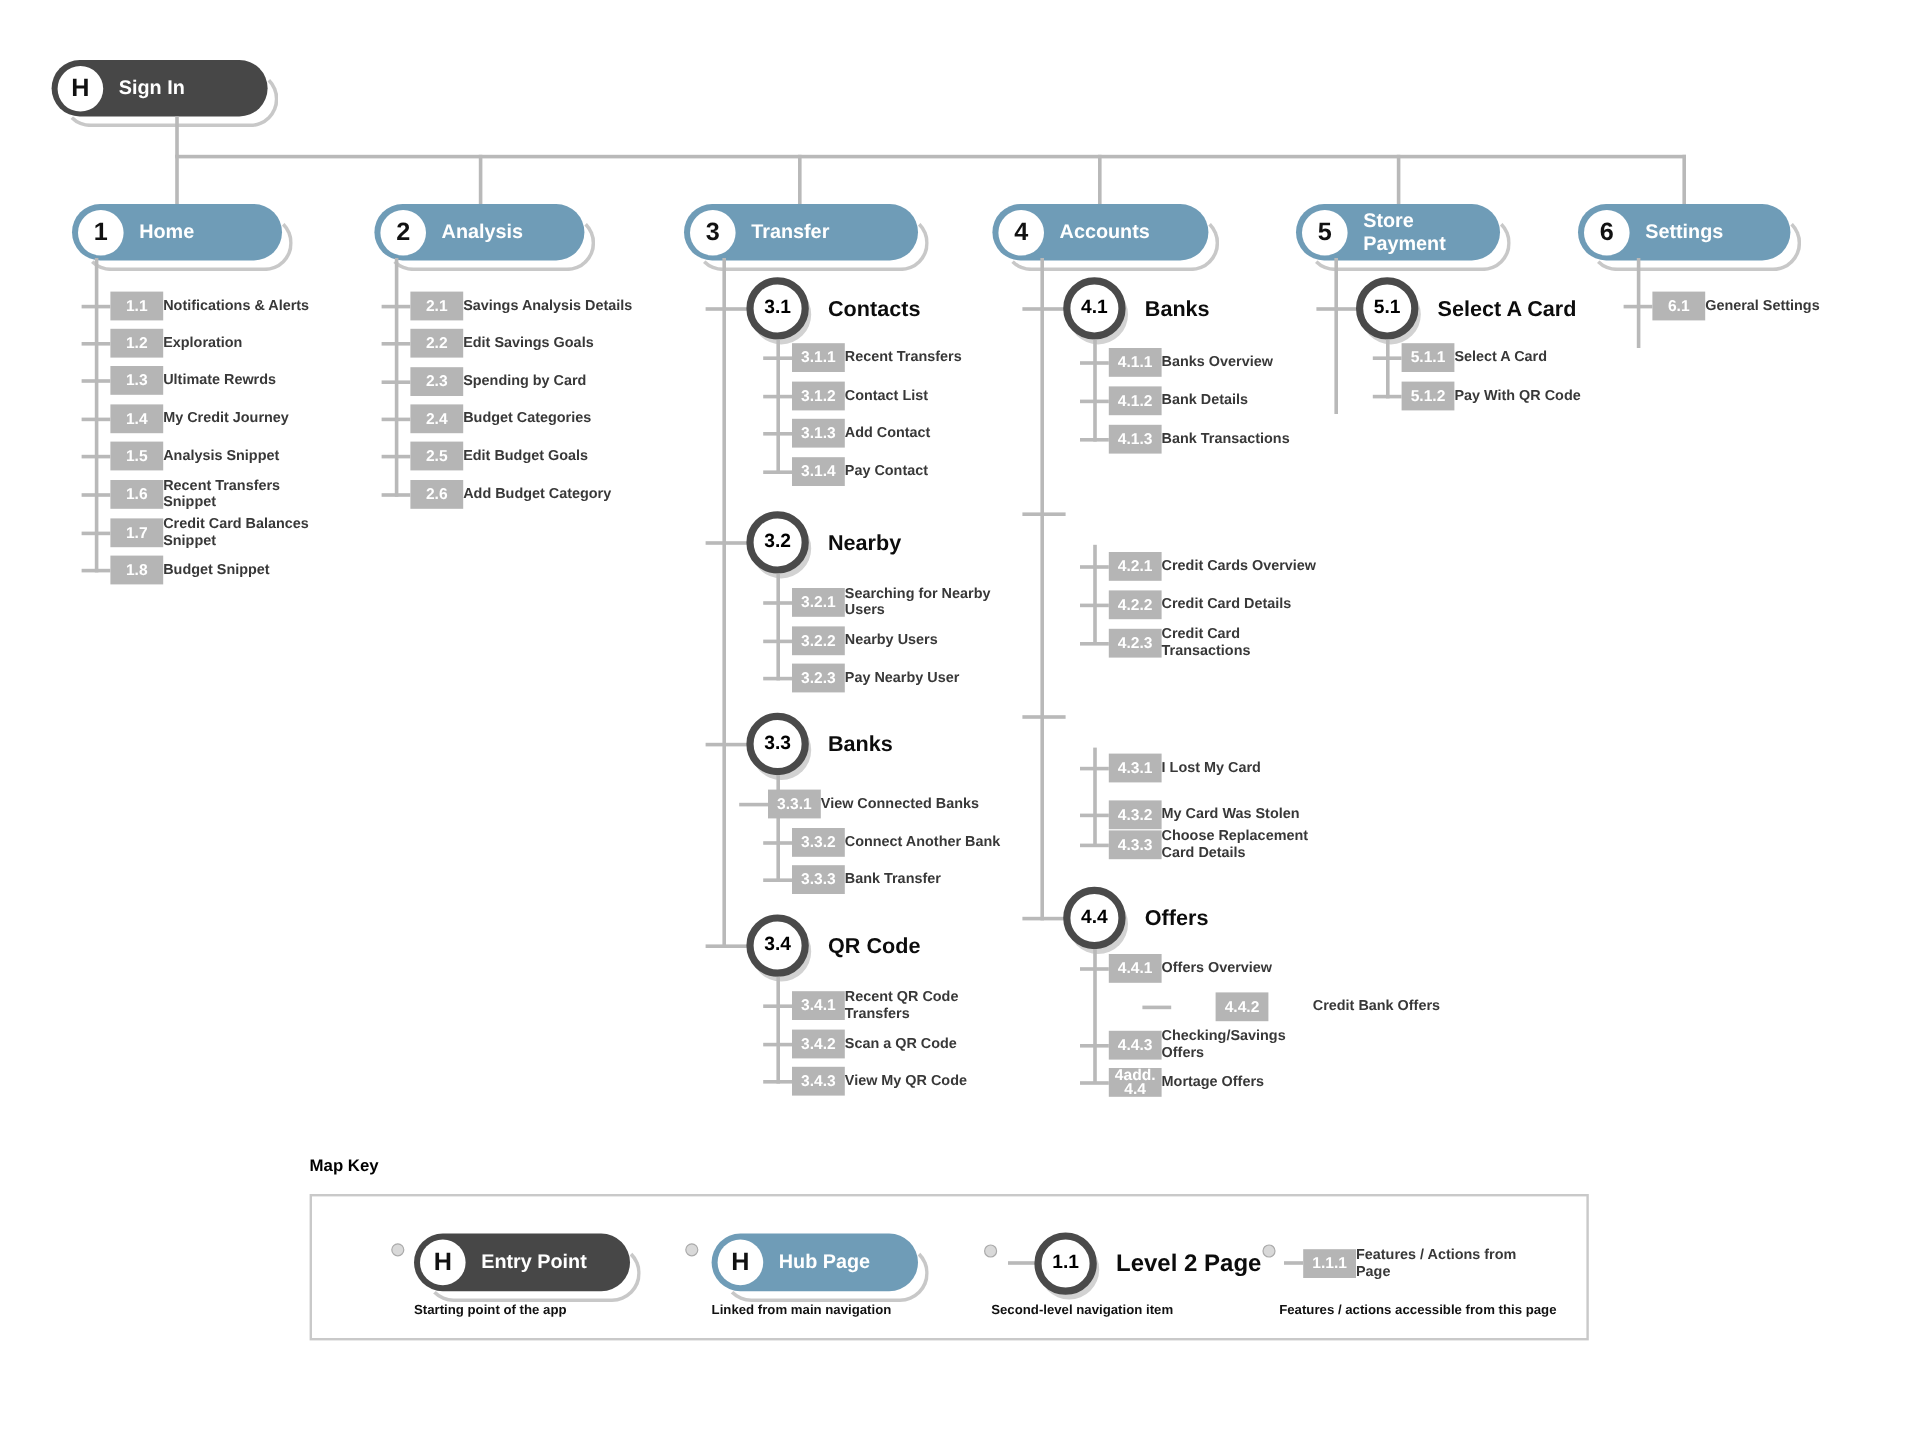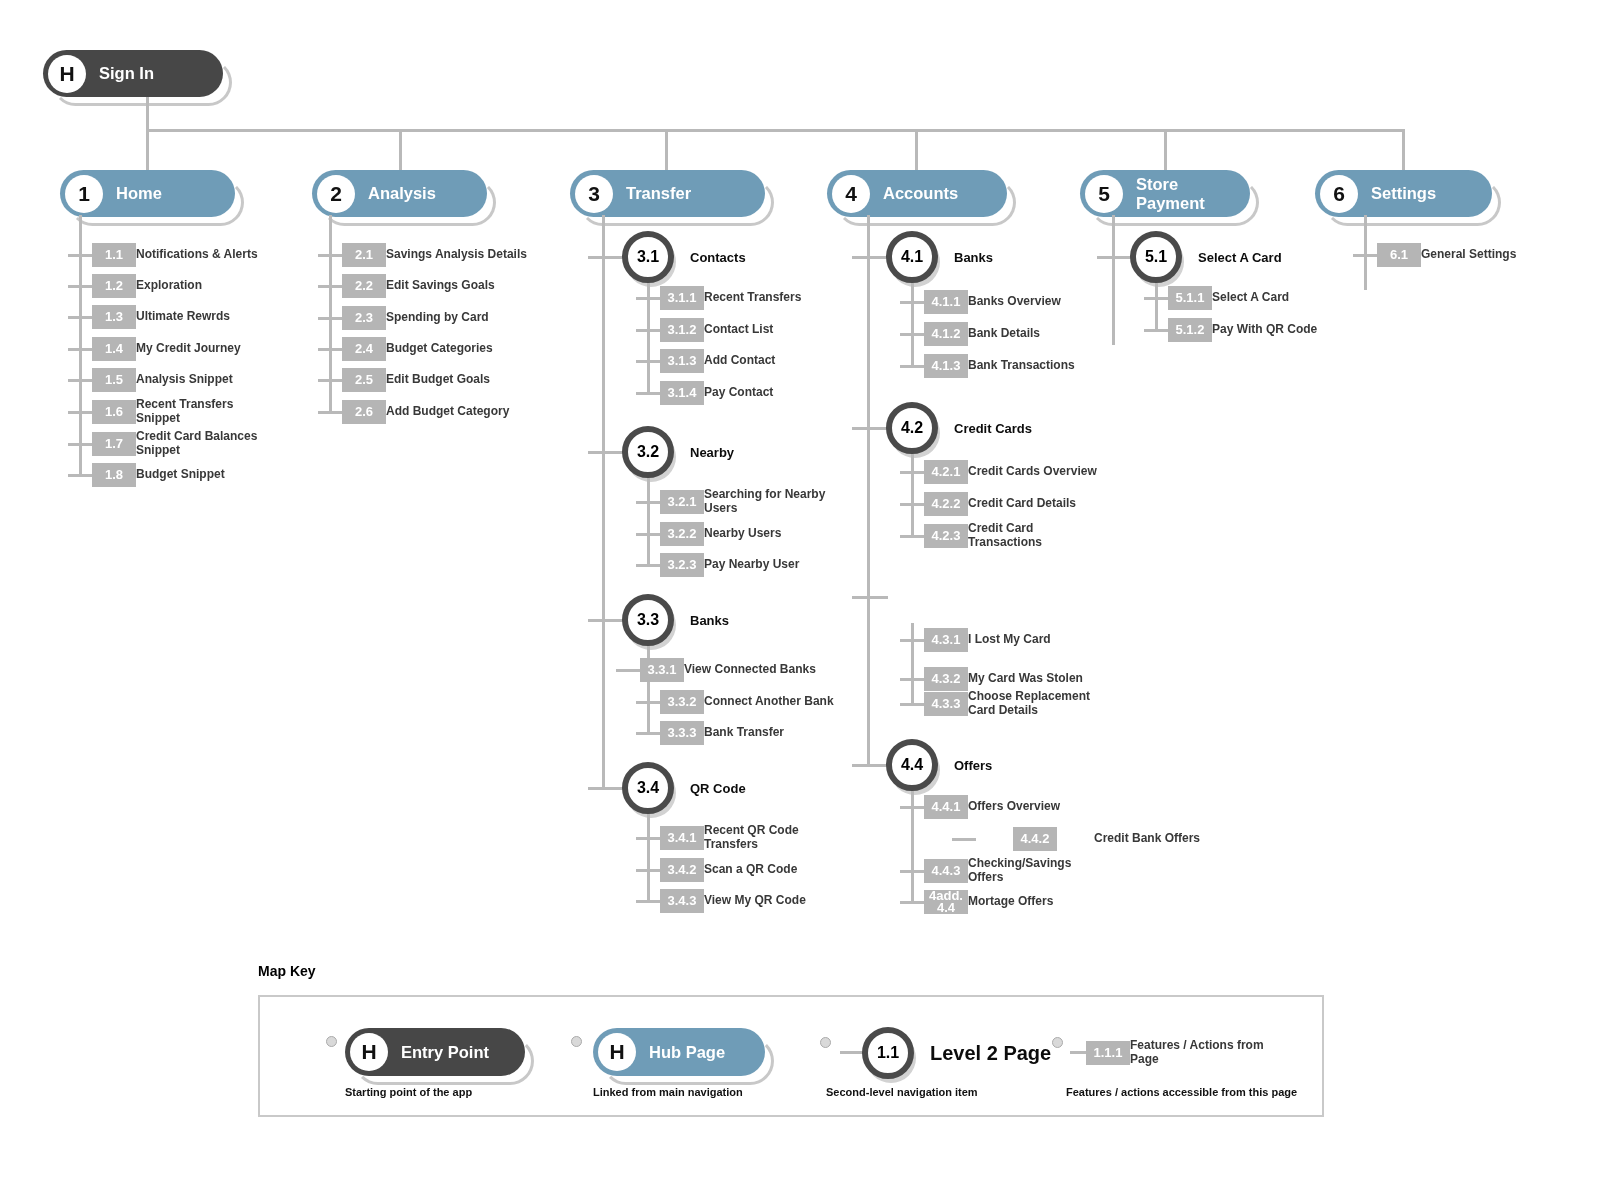--- a/index.html
+++ b/index.html
@@ -21,21 +21,21 @@
   .pill-circle{width:38px;height:38px;border-radius:50%;background:#ffffff;display:flex;
         align-items:center;justify-content:center;font-weight:bold;font-size:21px;color:#111;
         flex:0 0 38px;}
   .pill-label{color:#ffffff;font-weight:bold;font-size:16.5px;margin-left:13px;line-height:1.12;}
 
   
   .l2{position:absolute;display:flex;align-items:center;}
   .l2-circle{width:52px;height:52px;border-radius:50%;background:#ffffff;border:6px solid #4a4a4a;
         box-sizing:border-box;display:flex;align-items:center;justify-content:center;
         font-weight:bold;font-size:16px;color:#000;box-shadow:3px 5px 0 -1px #d2d2d2;flex:0 0 52px;}
-  .l2-label{margin-left:16px;font-weight:bold;font-size:13px;color:#0c0c0c;white-space:nowrap;}
+  .l2-label{margin-left:16px;font-weight:bold;font-size:18px;color:#0c0c0c;white-space:nowrap;}
   .l2-label.big{font-size:20px;}
 
   
   .row{position:absolute;display:flex;align-items:center;height:26px;}
   .stub{width:24px;height:3px;background:#b9b9b9;flex:0 0 24px;}
   .badge{width:44px;height:24px;background:#b5b5b5;color:#ffffff;font-weight:bold;font-size:13px;
         display:flex;align-items:center;justify-content:center;flex:0 0 44px;line-height:12px;
         text-align:center;overflow:hidden;}
   .item-label{font-weight:bold;font-size:12px;color:#383838;line-height:1.15;
         max-width:175px;}
@@ -278,24 +278,20 @@
     <span class="badge">4.1.2</span>
     <span class="item-label">Bank Details</span>
   </div>
   <div class="row" style="left:900px;top:353px;">
     <span class="stub"></span>
     <span class="badge">4.1.3</span>
     <span class="item-label">Bank Transactions</span>
   </div>
 
   <div class="hline" style="left:852px;top:427px;width:36px;"></div>
-  <div class="l2" style="left:886px;top:402px;">
-    <span class="l2-circle">4.2</span>
-    <span class="l2-label">Credit Cards</span>
-  </div>
   <div class="vline" style="left:911px;top:454px;height:82px;"></div>
   <div class="row" style="left:900px;top:459px;">
     <span class="stub"></span>
     <span class="badge">4.2.1</span>
     <span class="item-label" style="max-width:175px;white-space:nowrap;">Credit Cards Overview</span>
   </div>
   <div class="row" style="left:900px;top:491px;">
     <span class="stub"></span>
     <span class="badge">4.2.2</span>
     <span class="item-label">Credit Card Details</span>

